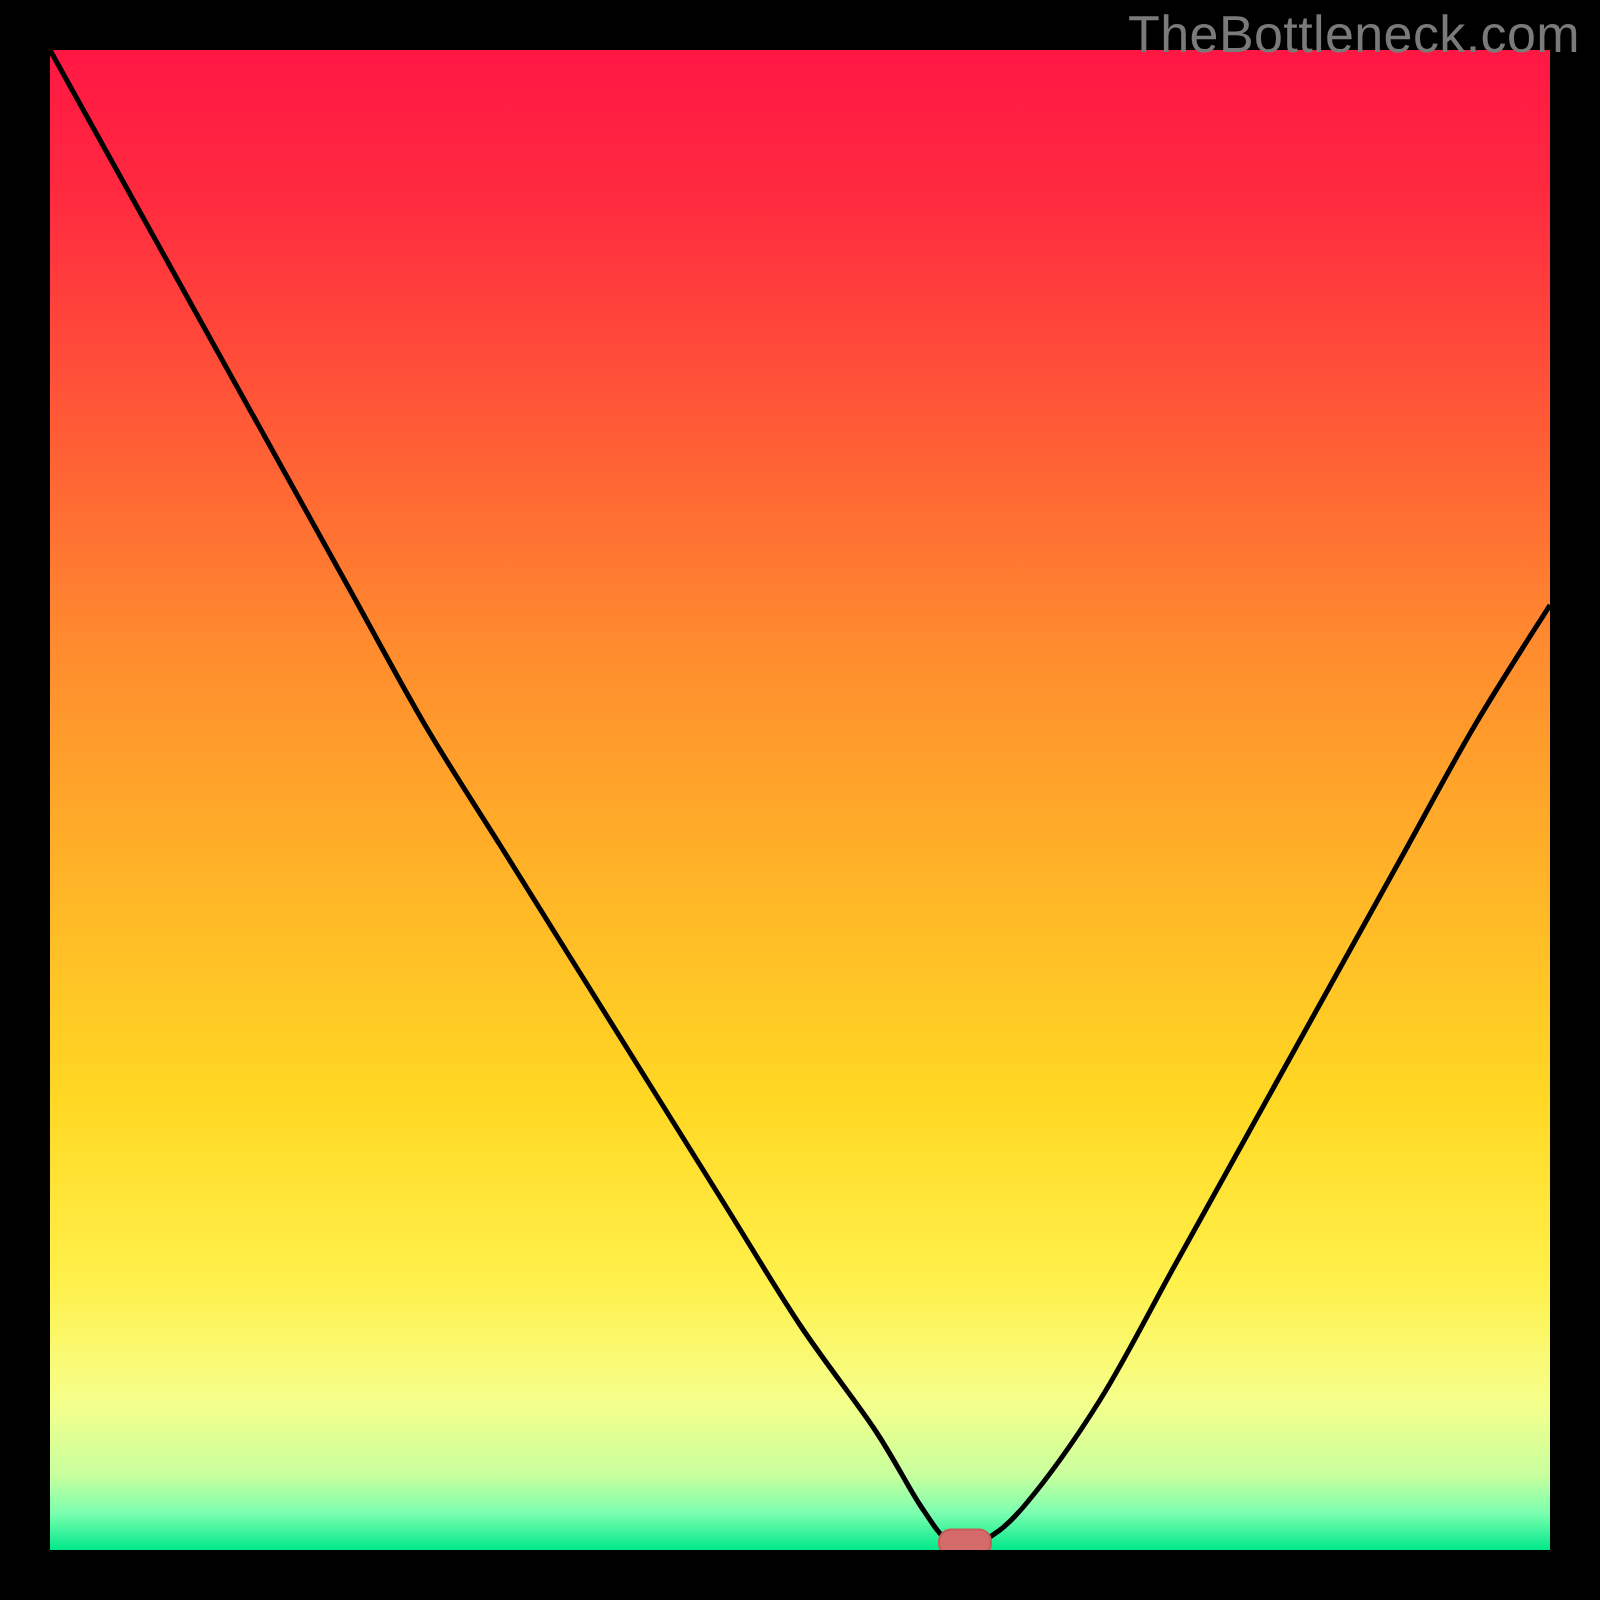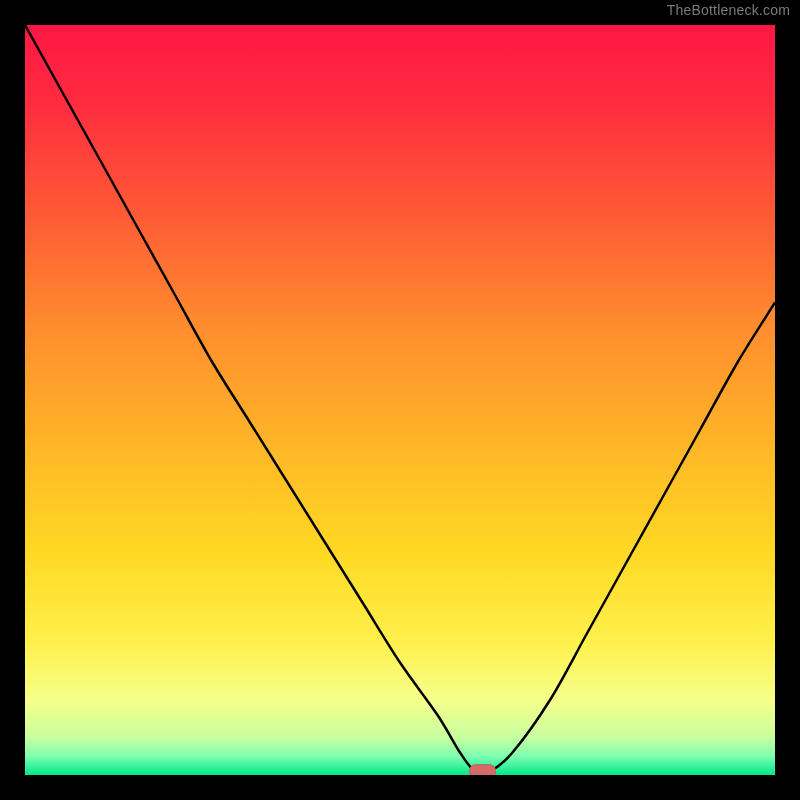--- a/index.html
+++ b/index.html
@@ -15,21 +15,21 @@
     position: relative;
     width: 800px;
     height: 800px;
     background: #000;
   }
   .watermark {
     position: absolute;
     top: 2px;
     right: 10px;
     color: #7a7a7a;
-    font-size: 14px;
+    font-size: 26px;
     font-weight: 400;
     letter-spacing: 0.2px;
     z-index: 10;
   }
   .plot-wrapper {
     position: absolute;
     left: 25px;
     top: 25px;
     width: 750px;
     height: 750px;

